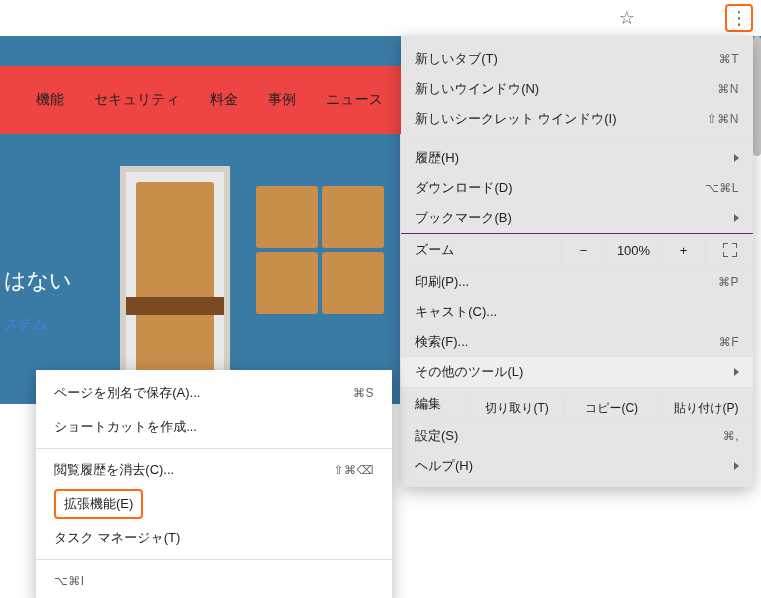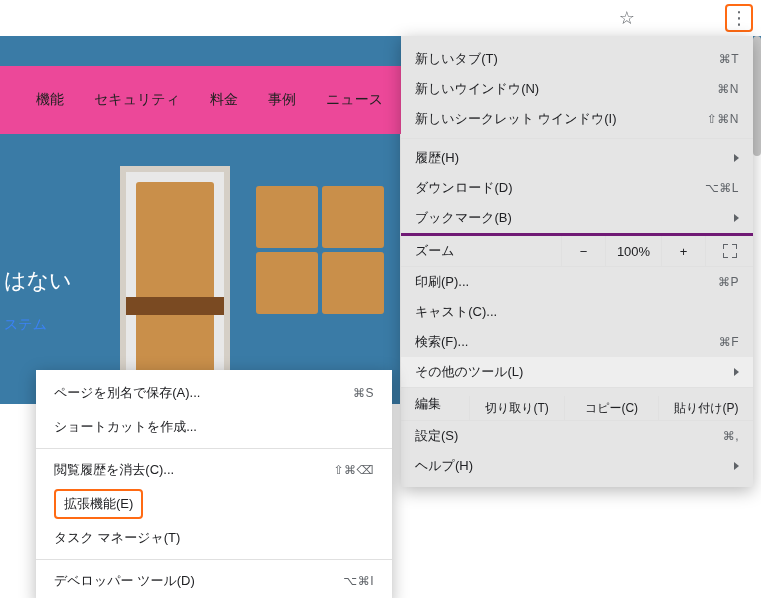--- a/index.html
+++ b/index.html
@@ -21,21 +21,21 @@
   .page-bg {
     position: absolute; top: 36px; left: 0; right: 0; bottom: 0;
     background: #fff;
   }
   .blue-band {
     position: absolute; top: 36px; left: 0; right: 0; height: 30px;
     background: #3a7ba6;
   }
   .white-nav {
     position: absolute; top: 66px; left: 0; right: 0; height: 68px;
-    background: #ec4899; display: flex; align-items: center; gap: 30px; padding-left: 36px;
+    background: #ef4444; display: flex; align-items: center; gap: 30px; padding-left: 36px;
     font-size: 14px; color: #222;
   }
   .hero {
     position: absolute; top: 134px; left: 0; width: 400px; height: 270px;
     background: #3a7ba6;
   }
   .door {
     position: absolute; left: 120px; top: 166px; width: 110px; height: 240px;
     background: #e8e8e8; border: 6px solid #d5cfc6;
   }
@@ -59,21 +59,21 @@
   }
   .menu-row {
     display: flex; align-items: center; height: 30px; padding: 0 14px;
     justify-content: space-between; cursor: default;
   }
   .menu-row.hover { background: #eee; }
   .menu-sep { height: 1px; background: #e0e0e0; margin: 4px 0; }
   .shortcut { color: #5f6368; font-size: 12px; letter-spacing: .5px; }
   .chev { color: #5f6368; font-size: 11px; }
   .zoom-row {
-    display: flex; align-items: center; height: 34px; border-bottom: 1px solid #e0e0e0; border-top: 3px solid #701a75;
+    display: flex; align-items: center; height: 34px; border-bottom: 1px solid #e0e0e0; border-top: 1px solid #701a75;
   }
   .zoom-label { padding: 0 14px; flex: 1; }
   .zoom-cell { width: 44px; text-align: center; border-left: 1px solid #e0e0e0; height: 100%; display:flex; align-items:center; justify-content:center; }
   .fs-cell { width: 48px; border-left: 1px solid #e0e0e0; height:100%; display:flex; align-items:center; justify-content:center; }
   .edit-row {
     display: flex; height: 34px; border-top: 1px solid #e0e0e0; border-bottom: 1px solid #e0e0e0;
   }
   .edit-label { padding: 16px 14px; display:flex; align-items:center; width: 68px; }
   .edit-cell { flex:1; border-left: 1px solid #e0e0e0; display:flex; align-items:center; justify-content:center; font-size:12px;margin-top:8px; }
 
@@ -226,18 +226,17 @@
   <div class="sub-row" style="">
     <span class="highlight-box">
       <span>拡張機能(E)</span>
     </span>
   </div>
   <div class="sub-row">
     <span>タスク マネージャ(T)</span>
   </div>
   <div class="sub-sep"></div>
   <div class="sub-row">
-    <span>デベロッパー ツール(D)</span>
     <span class="shortcut">⌥⌘I</span>
   </div>
 </div>
 
 <div class="scrollbar"></div>
 
 </body></html>

